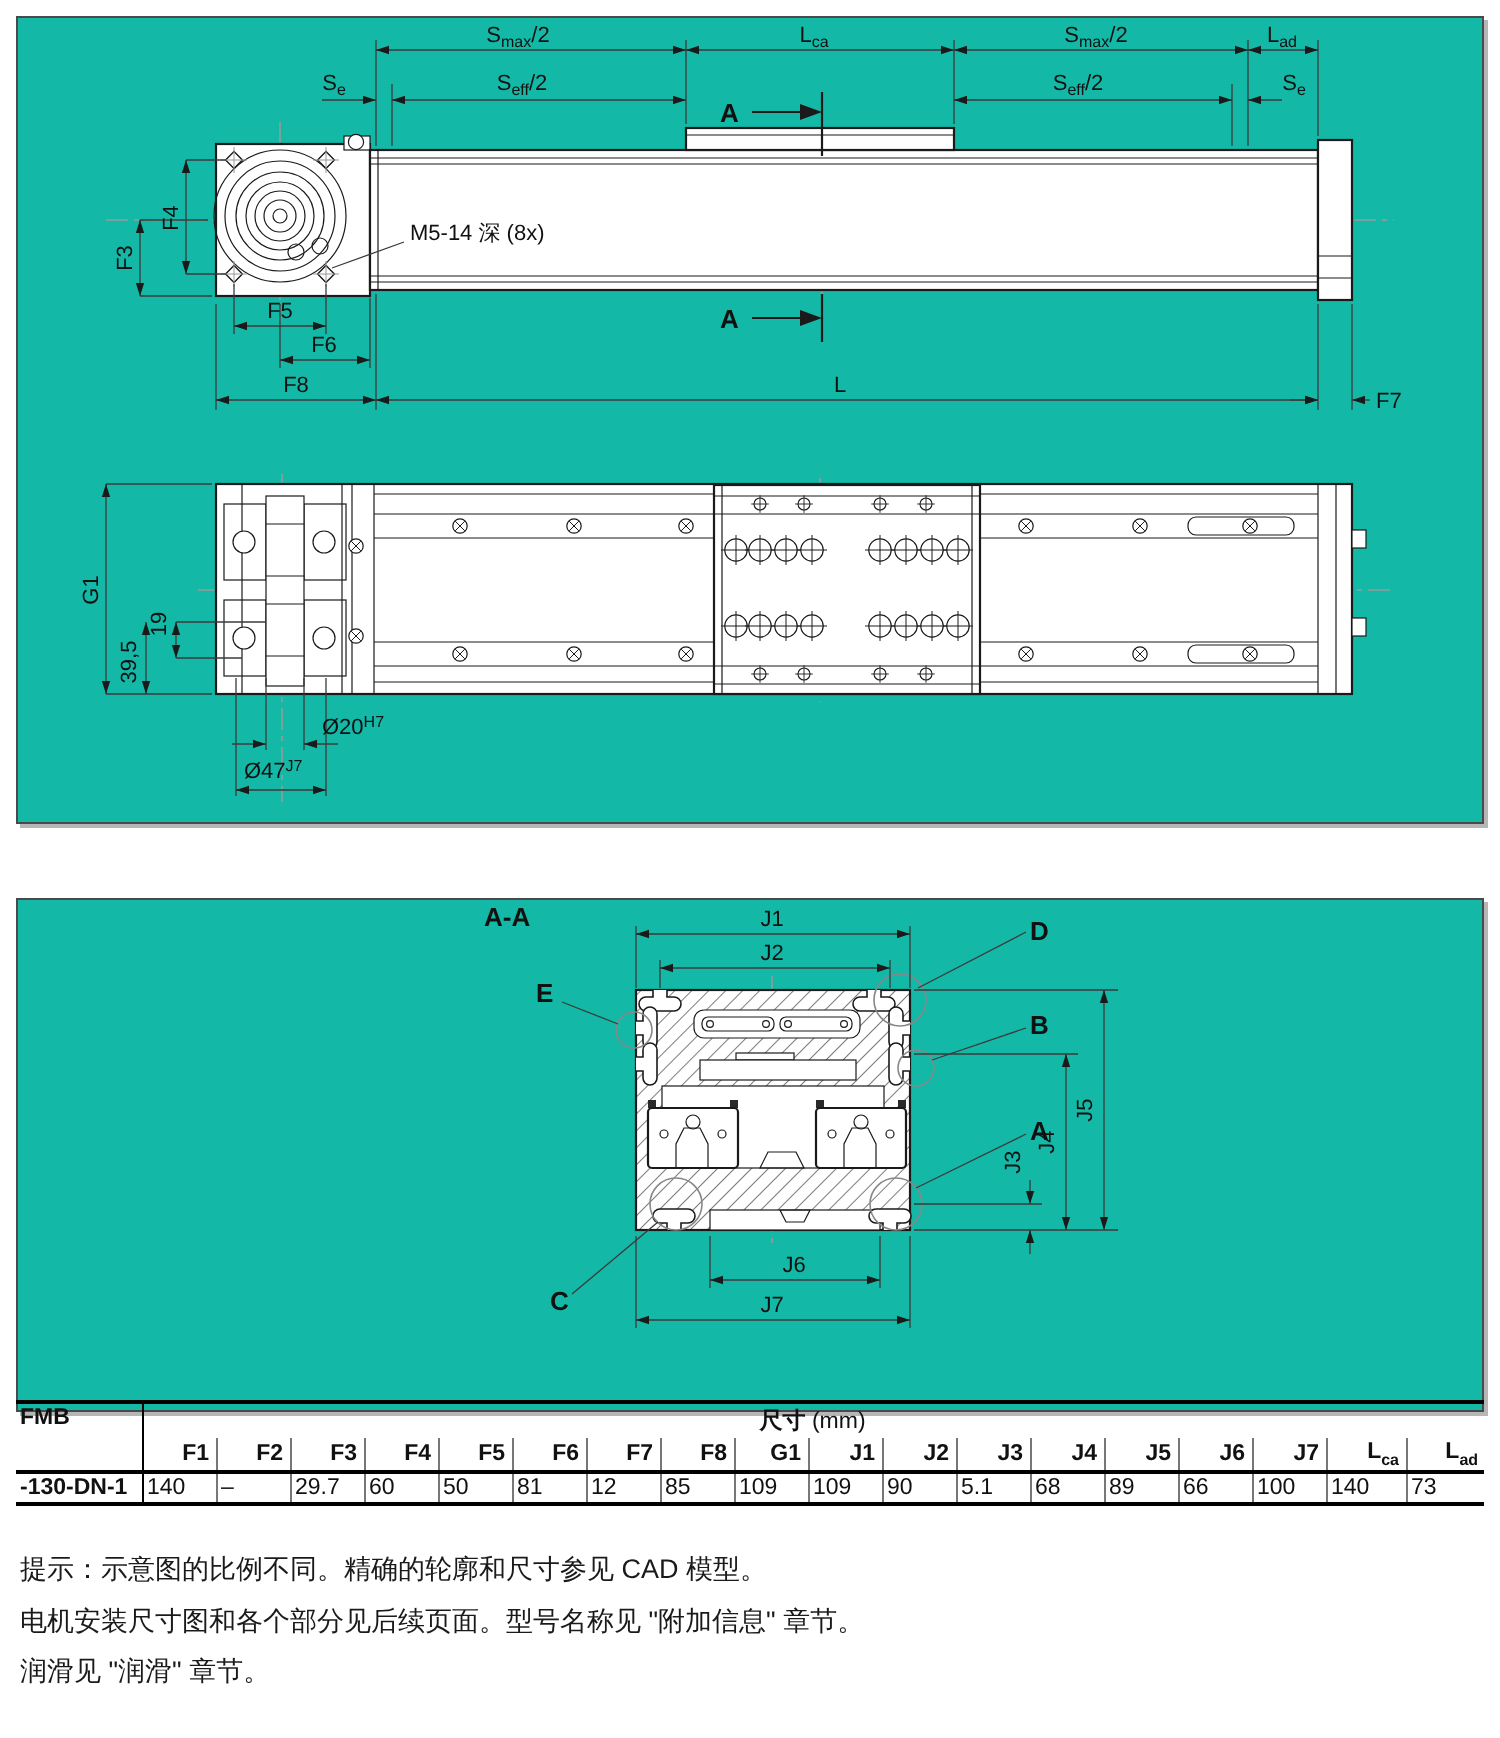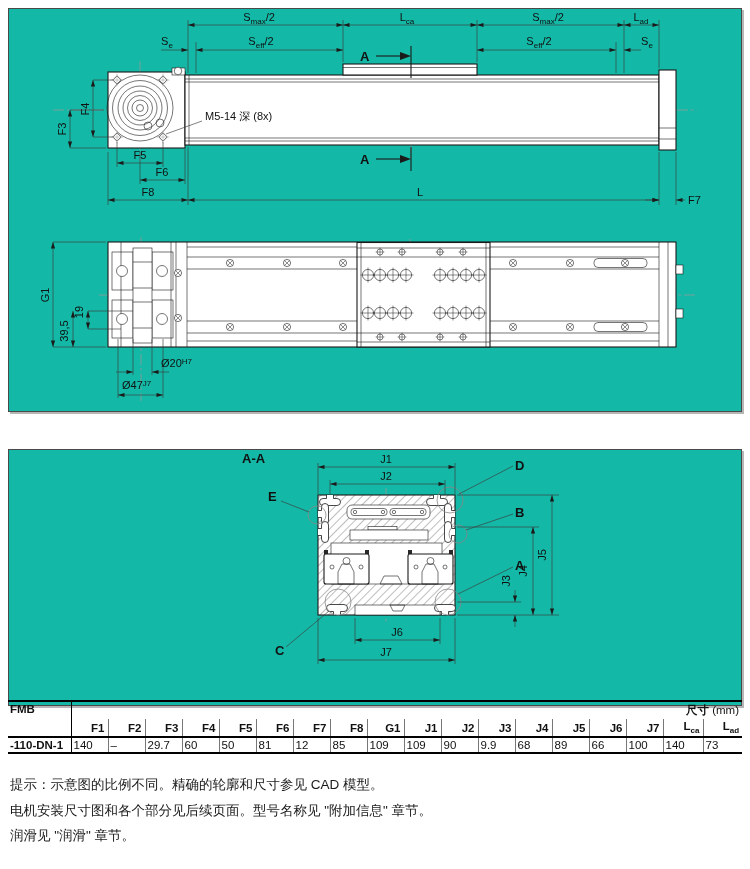--- a/index.html
+++ b/index.html
@@ -20,21 +20,21 @@
   text.dim .sub{font-size:8px;}
   text.big{font-family:"Liberation Sans",sans-serif;font-size:13px;font-weight:bold;fill:#111;}
   
   #dimtable{position:absolute;top:700px;left:8px;width:734px;border-collapse:collapse;table-layout:fixed;
             font-size:11.5px;}
   #dimtable{border-top:2.2px solid #000;border-bottom:2.2px solid #000;}
   #dimtable td,#dimtable th{padding:1px 3px 1px 2px;white-space:nowrap;overflow:hidden;}
   #dimtable th{font-weight:bold;text-align:right;border-right:1px solid #777;margin-left:20px;}
   #dimtable td{border-right:1px solid #777;}
   #dimtable .fmb{ text-align:left;border-right:1.4px solid #000;vertical-align:top;}
-  #dimtable .unit{text-align:right;border-right:none;font-weight:bold;}
+  #dimtable .unit{text-align:center;border-right:none;font-weight:bold;}
   #dimtable .unit .mm{font-weight:normal;}
   #dimtable .rowlabel{text-align:left;font-weight:bold;border-right:1.4px solid #000;}
   #dimtable tr.data td{border-top:2.2px solid #000;}
   #dimtable .lastc{border-right:none;}
   #dimtable sub{font-size:8px;}
   
   #notes{position:absolute;top:772px;left:10px;width:732px;font-size:13.5px;line-height:25.5px;color:#1a1a1a;}
 </style>
 </head>
 <body>
@@ -475,33 +475,33 @@
     <th>J2</th>
     <th>J3</th>
     <th>J4</th>
     <th>J5</th>
     <th>J6</th>
     <th>J7</th>
     <th><span>L</span><sub>ca</sub></th>
     <th class="lastc"><span>L</span><sub>ad</sub></th>
   </tr>
   <tr class="data">
-    <td class="rowlabel">-110-DN-1</td>
+    <td class="rowlabel">-130-DN-1</td>
     <td>140</td>
     <td>–</td>
     <td>29.7</td>
     <td>60</td>
     <td>50</td>
     <td>81</td>
     <td>12</td>
     <td>85</td>
     <td>109</td>
     <td>109</td>
     <td>90</td>
-    <td>9.9</td>
+    <td>5.1</td>
     <td>68</td>
     <td>89</td>
     <td>66</td>
     <td>100</td>
     <td>140</td>
     <td class="lastc">73</td>
   </tr>
 </tbody>
   </table>
 

